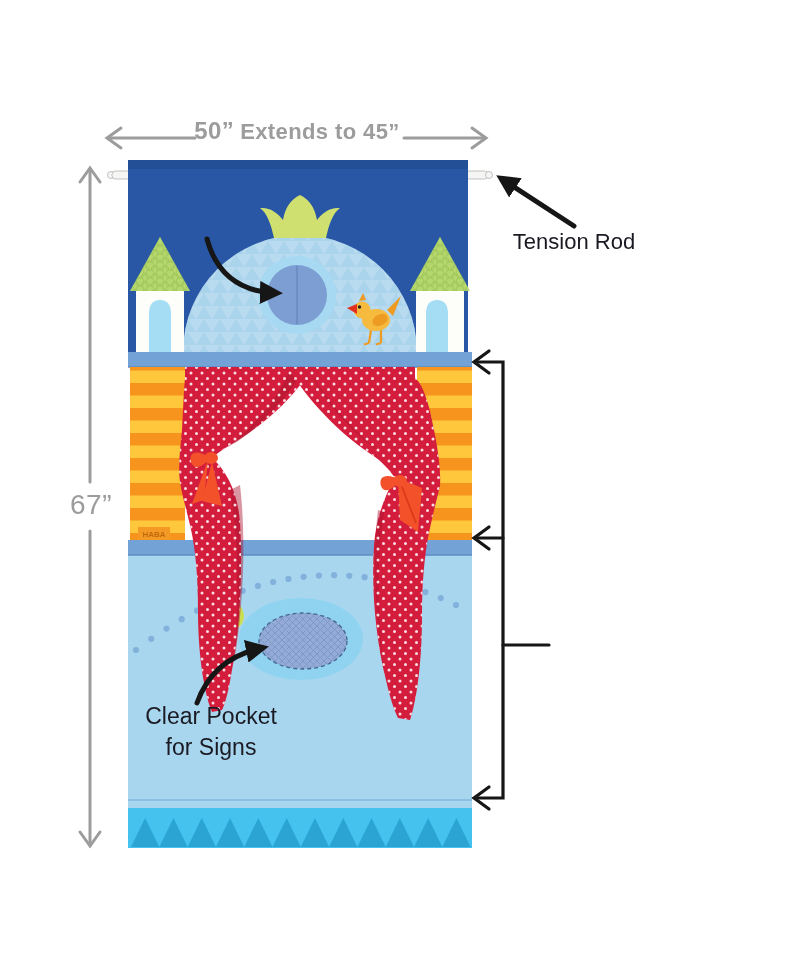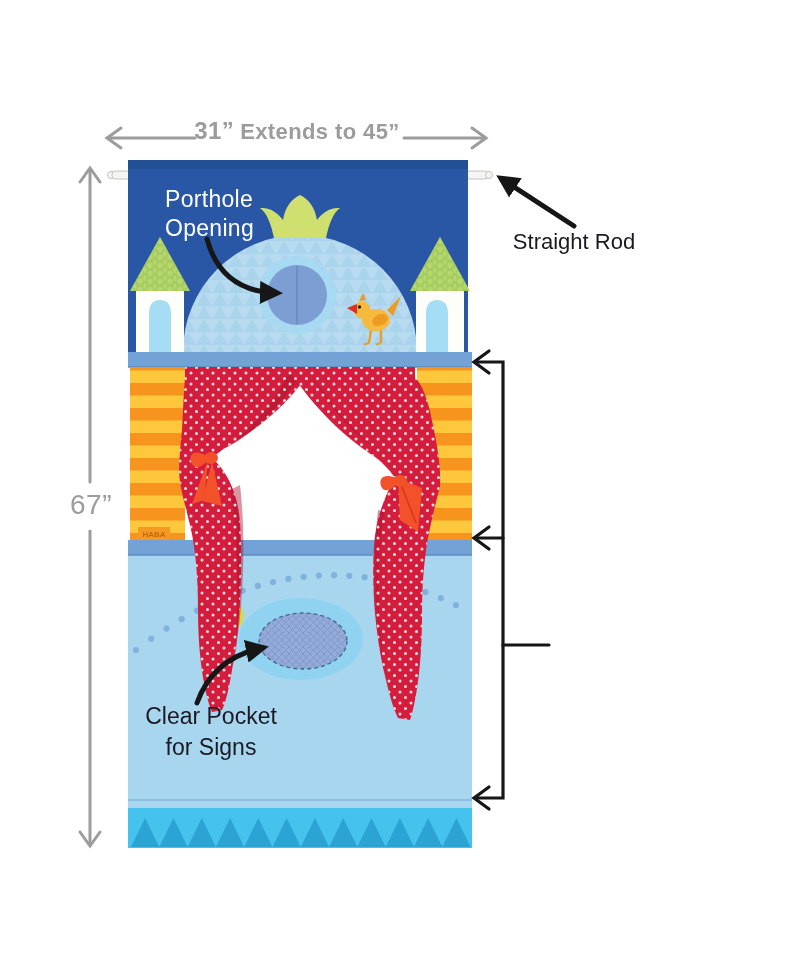--- a/index.html
+++ b/index.html
@@ -244,32 +244,28 @@
       <polyline points="489,527 474,538 489,549"></polyline>
       <polyline points="489,787 474,798 489,809"></polyline>
     </g>
 
     <path d="M207,239 Q221,291 276,293" fill="none" stroke="var(--arrow-black,#161616)" stroke-width="5" stroke-linecap="round" marker-end="url(#ah)"></path>
     <path d="M574,226 Q537,202 502,179" fill="none" stroke="var(--arrow-black,#161616)" stroke-width="5" stroke-linecap="round" marker-end="url(#ah)"></path>
     <path d="M197,703 Q213,658 262,648" fill="none" stroke="var(--arrow-black,#161616)" stroke-width="5" stroke-linecap="round" marker-end="url(#ah)"></path>
   </svg>
 
   <div id="width-label" class="lbl center">
-    <span class="val">31”</span><span class="note">Extends to 45”</span>
+    <span class="val">50”</span><span class="note">Extends to 45”</span>
   </div>
 
   <div id="height-label" class="lbl center">67”</div>
 
-  <div id="porthole-label" class="lbl">
-    <div>Porthole</div>
-    <div>Opening</div>
-  </div>
 
   <div id="tension-label" class="lbl center">
-    <div>Straight Rod</div>
+    <div>Tension Rod</div>
   </div>
 
   <div id="slats-label" class="lbl center">
   </div>
 
   <div id="pocket-label" class="lbl center">
     <div>Clear Pocket</div>
     <div>for Signs</div>
   </div>
 

